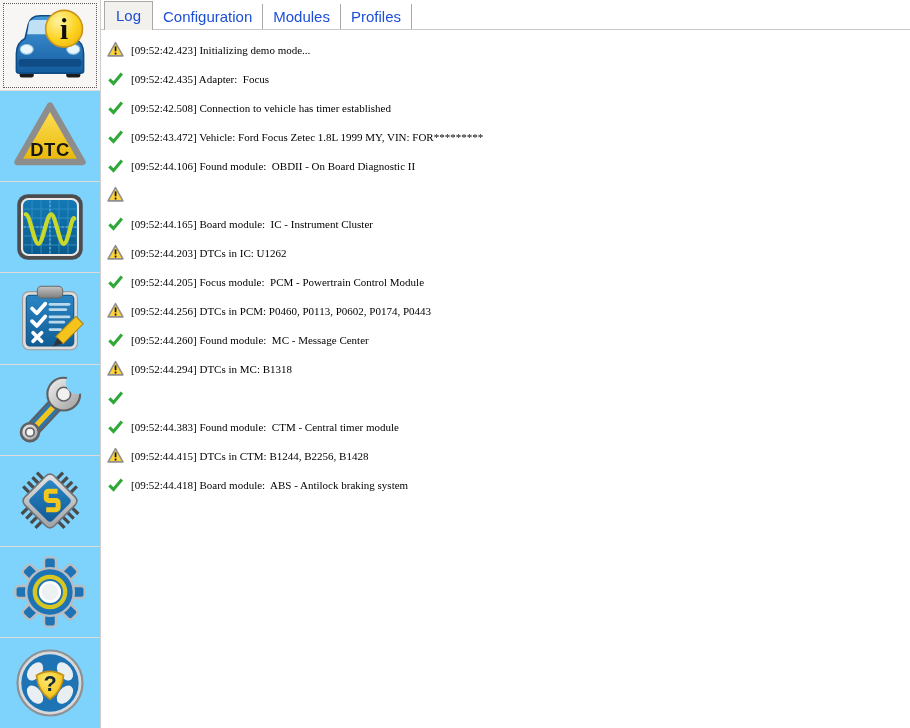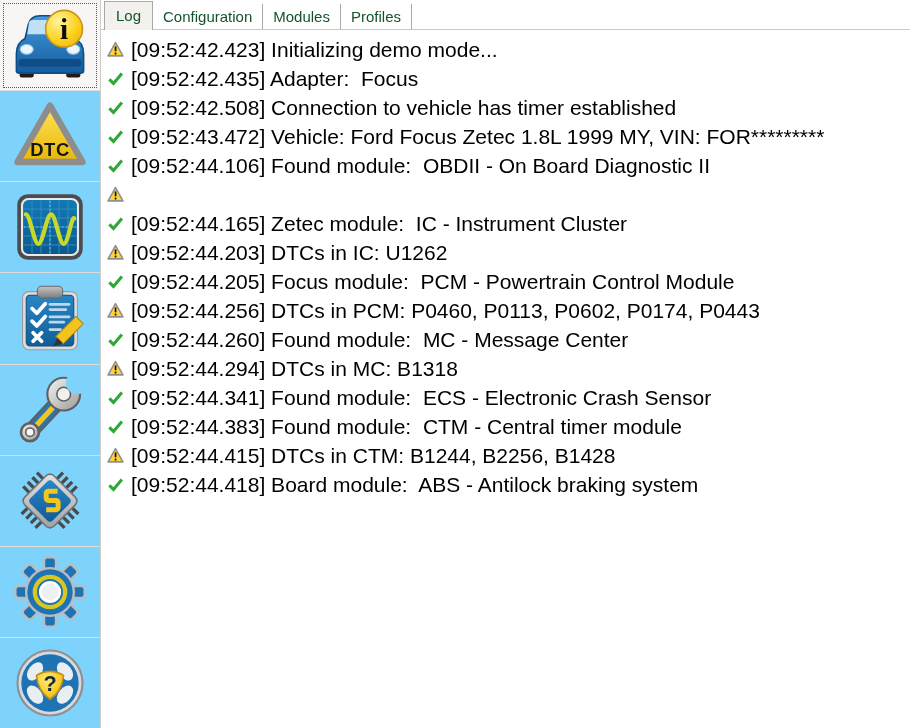--- a/index.html
+++ b/index.html
@@ -16,33 +16,33 @@
   .side-btn.selected { background:#f7f6f4; outline:1px dotted #5a5a5a; outline-offset:-4px; }
   .side-btn svg { display:block; }
 
   
   .main { flex:1; display:flex; flex-direction:column; background:#fff; }
 
   .tabbar { height:30px; display:flex; align-items:flex-end; padding-left:3px;
             position:relative; background:#fff; }
   .tabbar::after { content:""; position:absolute; left:0; right:0; bottom:0;
             height:1px; background:#c9c8c5; z-index:1; }
-  .tab { position:relative; font-size:15px; color:#14532d; padding:4px 10px 5px;
+  .tab { position:relative; font-size:15px; color:#1d4ed8; padding:4px 10px 5px;
          border-right:1px solid #a9a8a6; margin-top:4px; cursor:pointer;
          background:transparent; z-index:0; }
   .tab.active { background:#f3f1ed; border:1px solid #a9a8a6; border-bottom:none;
          margin-top:2px; padding:5px 11px 6px; z-index:2; }
 
   .log-list { flex:1; padding:5px 0 0 4px; overflow:hidden; }
   .log-row { height:29px; display:flex; align-items:center; gap:7px;
              padding-left:2px; cursor:default; }
   .licon { width:17px; height:17px; flex:0 0 17px; display:flex;
            align-items:center; justify-content:center; }
   .licon svg { display:block; }
-  .ltext { font-size:21px; color:#000; white-space:pre; }
+  .ltext { font-size:11px; color:#000; white-space:pre;font-family:Liberation Serif, serif; }
 </style>
 </head>
 <body>
 
 <div class="window">
 
   <div class="sidebar">
 
     <div class="side-btn selected">
       <span>
@@ -320,21 +320,21 @@
               <rect x="7.25" y="10.9" width="1.6" height="1.8" fill="#111"></rect>
             </svg>
           </span>
         </div>
         <div class="log-row">
           <span class="licon">
             <svg width="17" height="17" viewBox="0 0 16 16">
               <path d="M2.2 8.8 L6.1 12.6 L14 3.4" fill="none" stroke="#2fa838" stroke-width="2.9"></path>
             </svg>
           </span>
-          <span class="ltext">[09:52:44.165] Zetec module:  IC - Instrument Cluster</span>
+          <span class="ltext">[09:52:44.165] Board module:  IC - Instrument Cluster</span>
         </div>
         <div class="log-row">
           <span class="licon">
             <svg width="17" height="17" viewBox="0 0 16 16">
               <path d="M8 1.6 L15 14 H1 Z" fill="#ffd43a" stroke="#8f8f8f" stroke-width="1.5" stroke-linejoin="round"></path>
               <rect x="7.25" y="5.1" width="1.6" height="4.6" fill="#111"></rect>
               <rect x="7.25" y="10.9" width="1.6" height="1.8" fill="#111"></rect>
             </svg>
           </span>
           <span class="ltext">[09:52:44.203] DTCs in IC: U1262</span>
@@ -374,21 +374,20 @@
             </svg>
           </span>
           <span class="ltext">[09:52:44.294] DTCs in MC: B1318</span>
         </div>
         <div class="log-row">
           <span class="licon">
             <svg width="17" height="17" viewBox="0 0 16 16">
               <path d="M2.2 8.8 L6.1 12.6 L14 3.4" fill="none" stroke="#2fa838" stroke-width="2.9"></path>
             </svg>
           </span>
-          <span class="ltext">[09:52:44.341] Found module:  ECS - Electronic Crash Sensor</span>
         </div>
         <div class="log-row">
           <span class="licon">
             <svg width="17" height="17" viewBox="0 0 16 16">
               <path d="M2.2 8.8 L6.1 12.6 L14 3.4" fill="none" stroke="#2fa838" stroke-width="2.9"></path>
             </svg>
           </span>
           <span class="ltext">[09:52:44.383] Found module:  CTM - Central timer module</span>
         </div>
         <div class="log-row">

